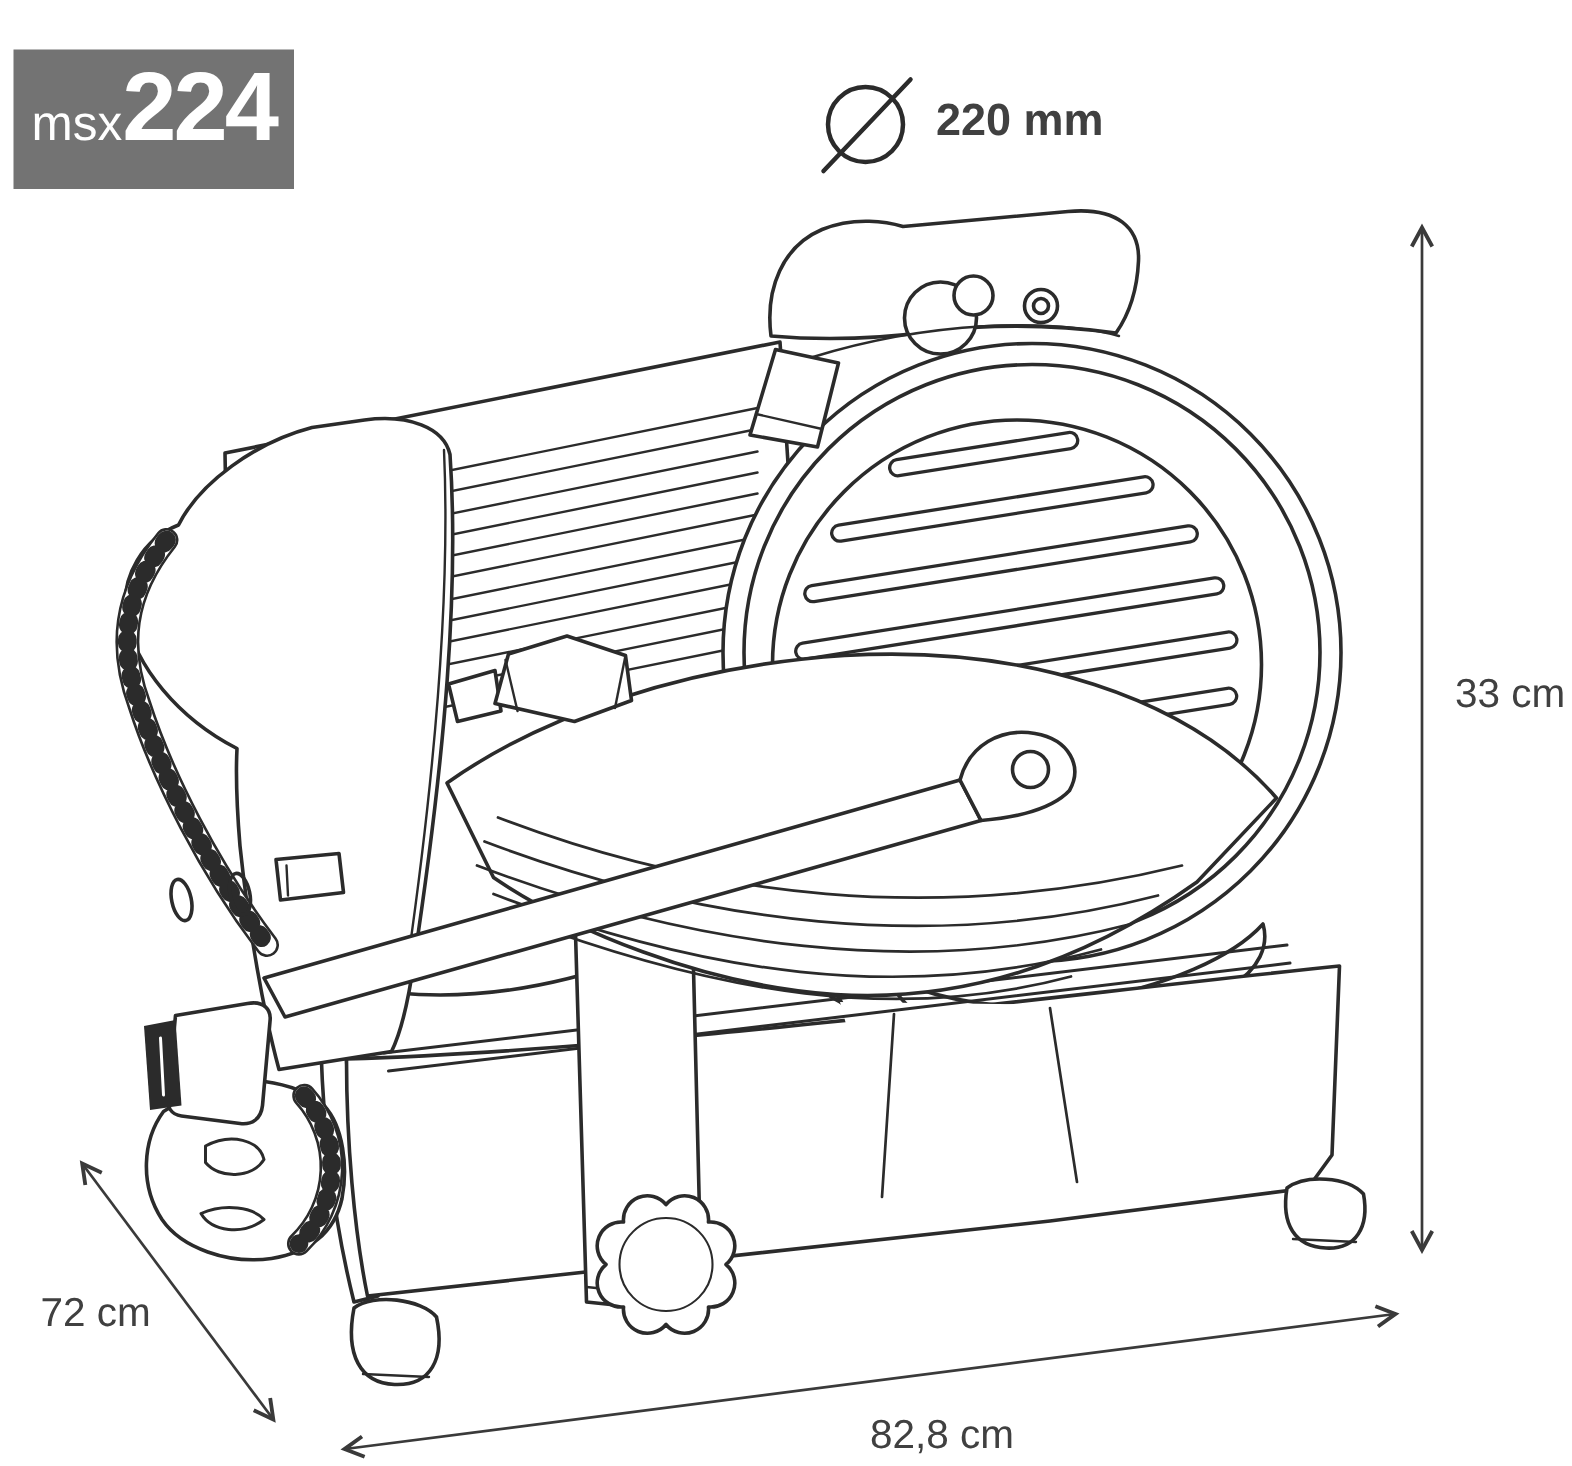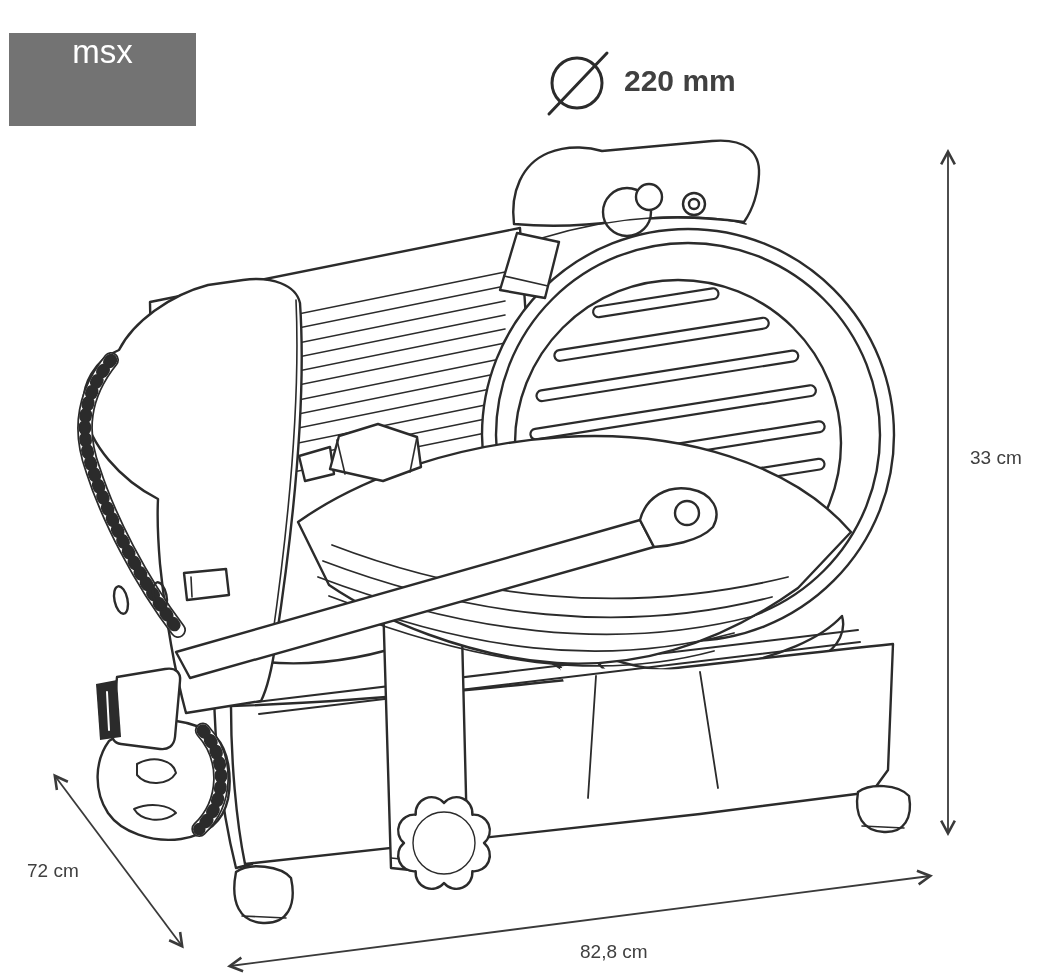--- a/index.html
+++ b/index.html
@@ -3,34 +3,35 @@
 <meta charset="utf-8">
 <style>
   html,body{margin:0;padding:0;background:#fff;}
   #stage{position:relative;width:1048px;height:977px;background:#ffffff;overflow:hidden;
          font-family:"Liberation Sans", sans-serif;}
   #drawing{position:absolute;left:0;top:0;}
   .logo{position:absolute;left:9px;top:5px;width:187px;height:93px;background:#737373;
         display:flex;align-items:baseline;justify-content:center;color:#fff;margin-top:28px;}
   .logo .prefix{font-size:33px;font-weight:400;letter-spacing:0px;}
   .logo .number{font-size:65px;font-weight:700;letter-spacing:-2px;}
-  .dim-label{position:absolute;color:#404040;font-size:19px;font-weight:400;white-space:nowrap;}
+  .dim-label{position:absolute;color:#404040;font-size:27px;font-weight:400;white-space:nowrap;}
   .dia-label{position:absolute;left:624px;top:64px;color:#404040;font-size:30px;font-weight:700;white-space:nowrap;}
   #label-height{left:970px;top:447px;}
   #label-depth{left:27px;top:860px;}
   #label-width{left:580px;top:941px;}
   .dia-icon{position:absolute;left:541px;top:48px;}
 </style>
 </head>
 <body>
 
 <div id="stage">
 
   <div class="logo">
     <span class="prefix">msx</span>
+      <span class="number">224</span>
   </div>
 
   <svg class="dia-icon" width="76" height="76" viewBox="0 0 76 76">
     <g stroke="#2b2b2b" stroke-width="3" fill="none" stroke-linecap="round">
       <circle cx="36" cy="35" r="25"></circle>
       <line x1="8" y1="66" x2="66" y2="5"></line>
     </g>
   </svg>
   <div class="dia-label">220 mm</div>
 

